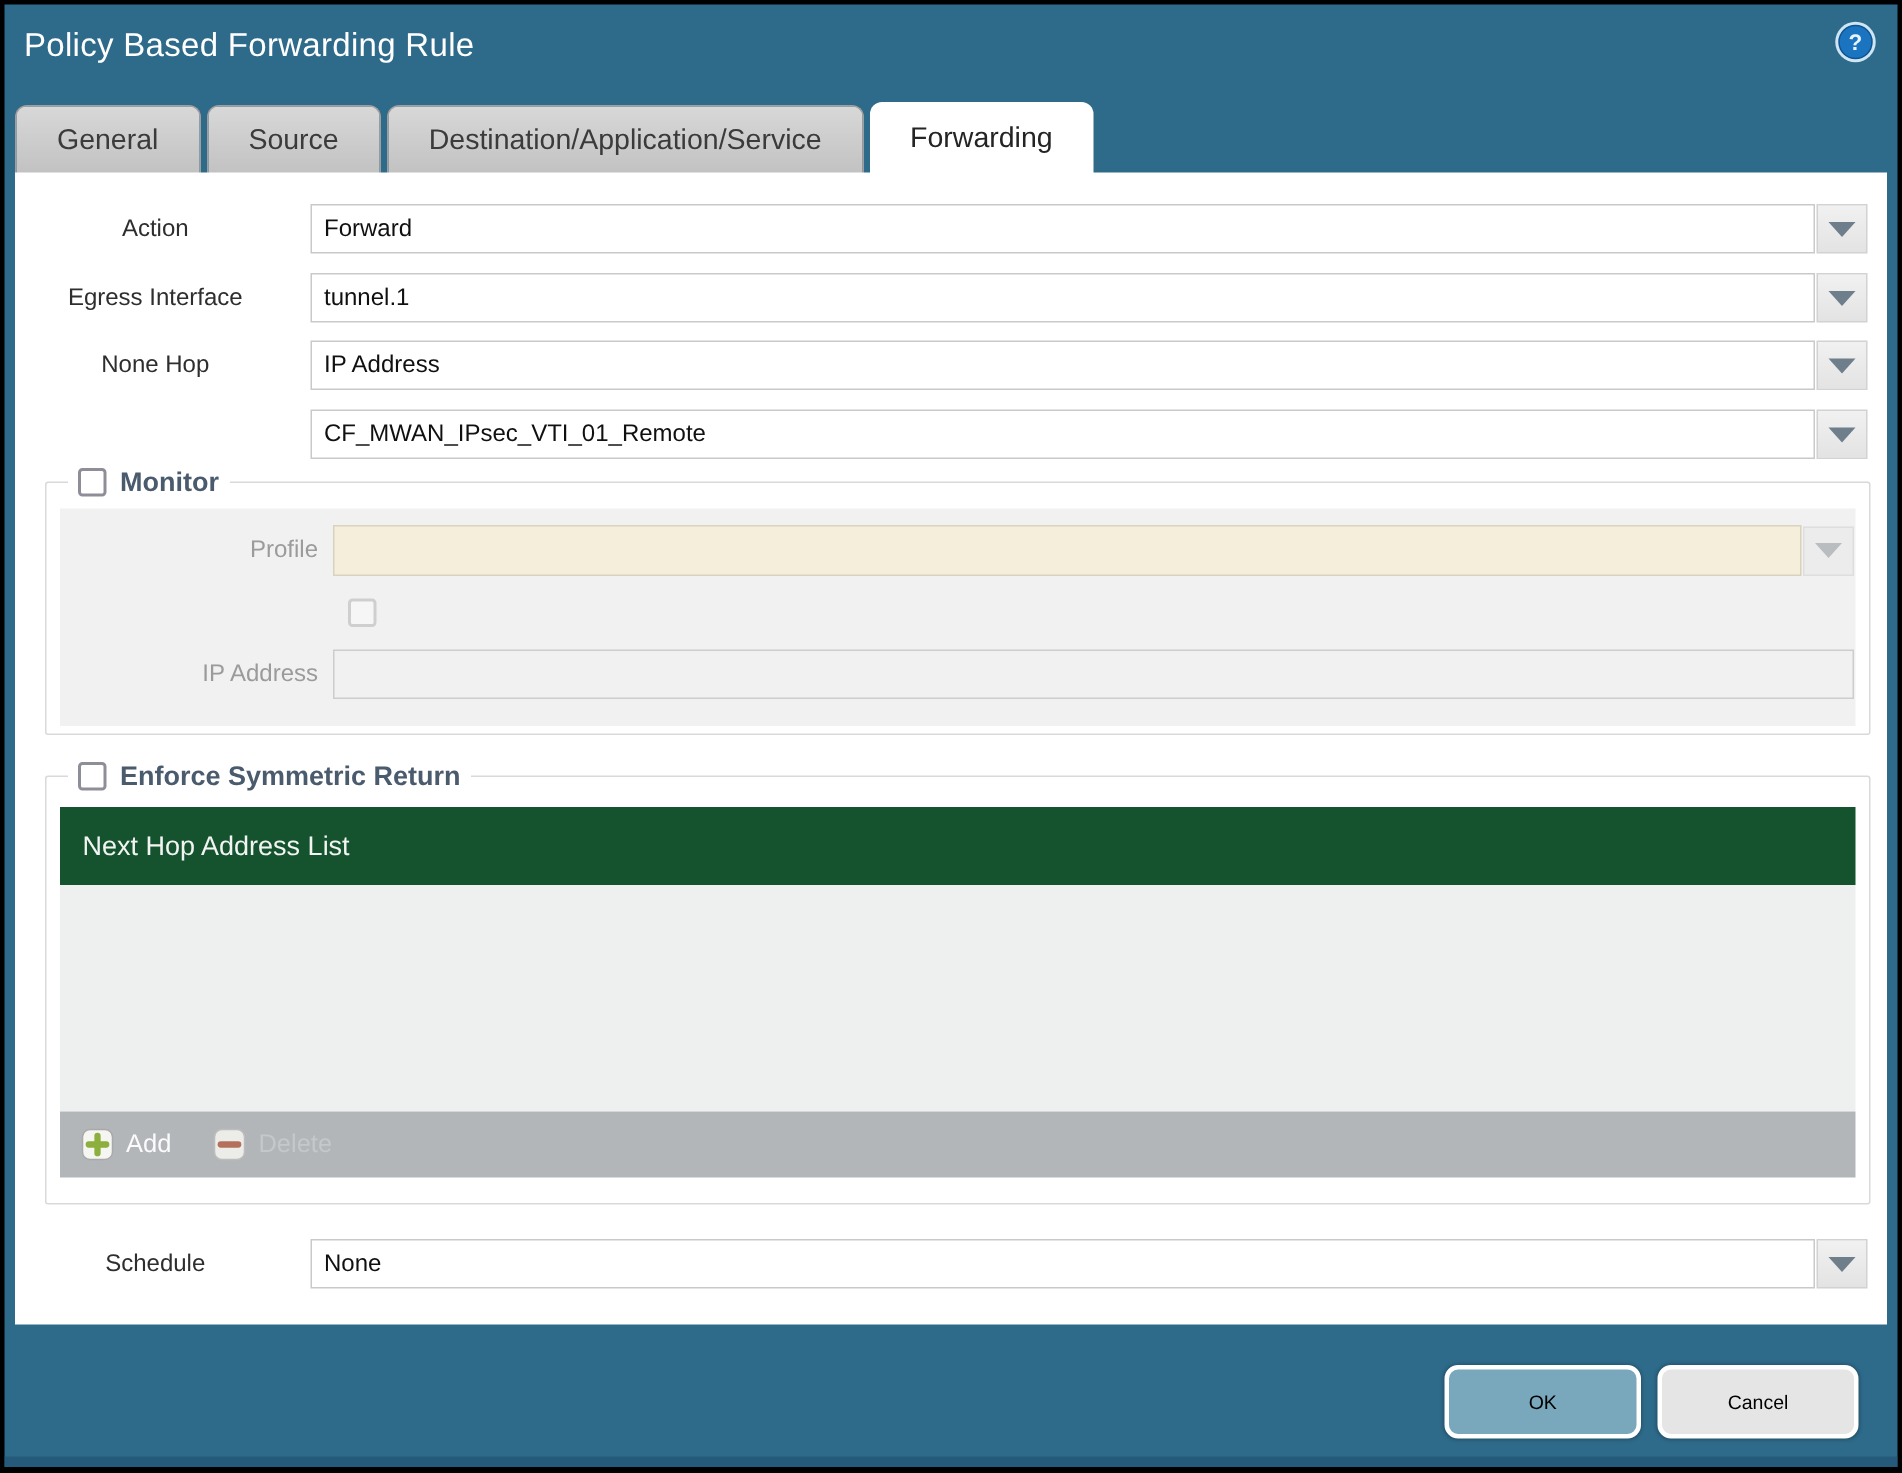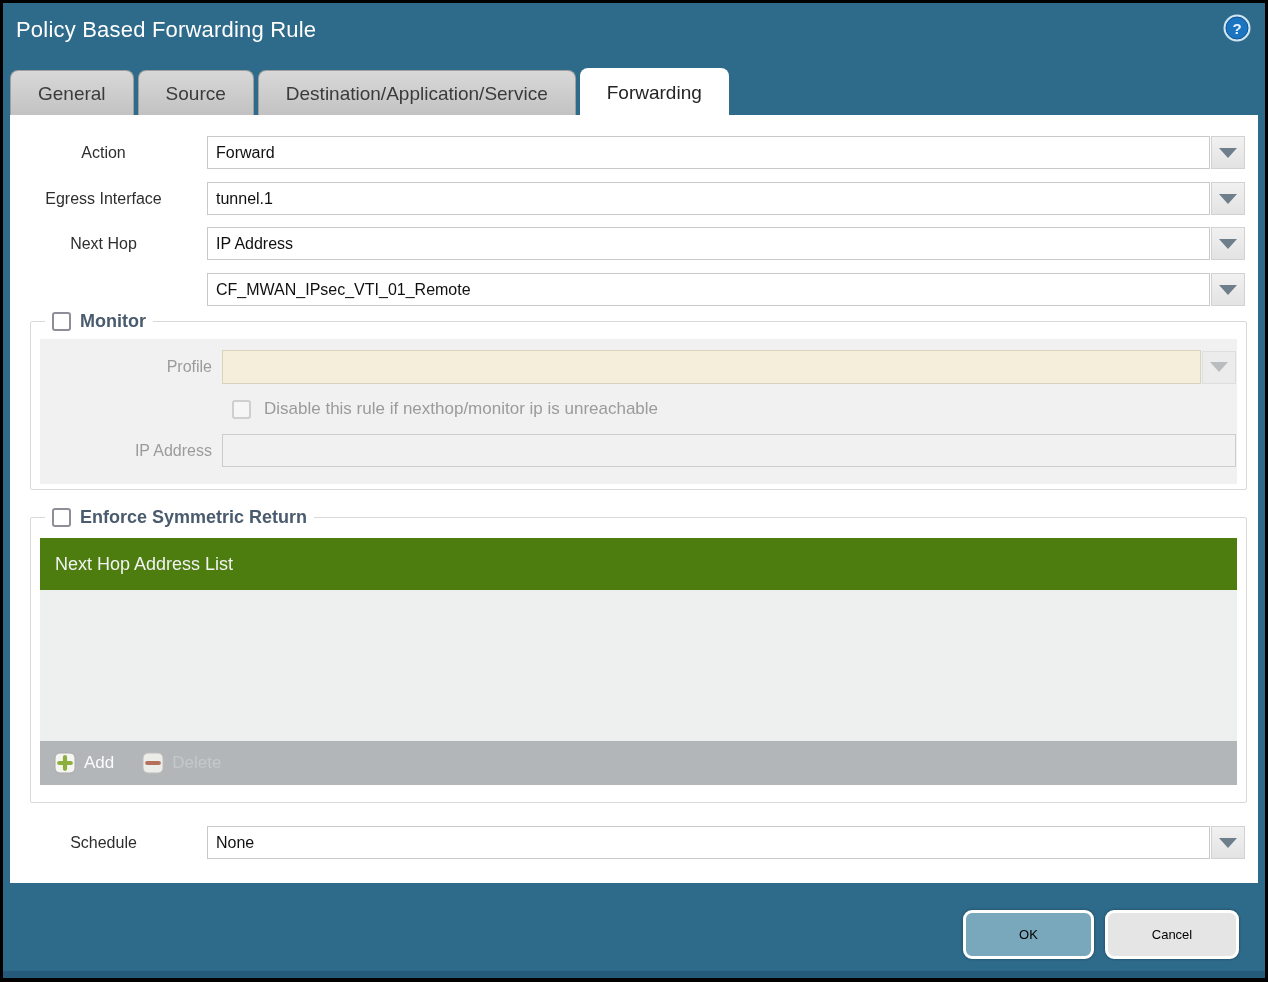--- a/index.html
+++ b/index.html
@@ -44,21 +44,21 @@
   .mon-row { display:flex; align-items:center; }
   .mlabel { width:182px; text-align:right; padding-right:10px; font-size:16px; color:#9b9b9b;padding-left:12px; }
   .profile-input { flex:1; min-width:0; height:34px; background:#f5eedb; border:1px solid #d9d2bf; outline:none; padding:0 8px; font-size:16px; }
   .mon-row.indent { margin-left:192px; margin-top:15px; gap:13px; }
   .dim-text { color:#9b9b9b; font-size:17px; }
   .mon-row.ip { margin-top:15px; }
   .ip-input { flex:1; min-width:0; height:33px; background:#f1f1f1; border:1px solid #cdcdcd; outline:none; padding:0 8px; font-size:16px; margin-right:1px; }
 
   #symret-fieldset { top:392px; height:296px; }
   .nh-table { margin-top:10px; }
-  .nh-head { height:52px; background:#4d7c0f; display:flex; align-items:center; padding-left:15px;
+  .nh-head { height:52px; background:#14532d; display:flex; align-items:center; padding-left:15px;
              color:#f2f3f3; font-size:18px; }
   .nh-body { height:151px; background:#eef0f0; }
   .nh-foot { height:44px; background:#b3b6b9; display:flex; align-items:center; gap:28px; padding-left:14px; }
   .tool-btn { display:flex; align-items:center; gap:8px; font-size:17px; cursor:pointer; }
   .tool-btn.add { color:#fbfbfb; }
   .tool-btn.del { color:#c4c8ca; cursor:default; }
 
   .footer-btn { position:absolute; height:49px; border-radius:9px; border:3px solid #fff;
                 display:flex; align-items:center; justify-content:center; font-size:13px; color:#000;
                 cursor:pointer; box-shadow:0 0 3px rgba(0,0,0,0.35); }
@@ -104,21 +104,21 @@
       <div class="flabel">Egress Interface</div>
       <div class="fwrap">
         <input value="tunnel.1" style="">
         <div class="dd-btn">
           <span class="arrow"></span>
         </div>
       </div>
     </div>
 
     <div class="form-row" style="top:112px">
-      <div class="flabel">Next Hop</div>
+      <div class="flabel">None Hop</div>
       <div class="fwrap">
         <input value="IP Address" style="">
         <div class="dd-btn">
           <span class="arrow"></span>
         </div>
       </div>
     </div>
 
     <div class="form-row" style="top:158px">
       <div class="flabel"></div>
@@ -139,21 +139,20 @@
         <div class="mon-row">
           <div class="mlabel">Profile</div>
           <input class="profile-input" disabled="" value="" style="">
           <div class="dd-btn disabled">
             <span class="arrow"></span>
           </div>
           <div style="width:1px"></div>
         </div>
         <div class="mon-row indent">
           <span class="cbx dim"></span>
-          <span class="dim-text">Disable this rule if nexthop/monitor ip is unreachable</span>
         </div>
         <div class="mon-row ip">
           <div class="mlabel">IP Address</div>
           <input class="ip-input" disabled="" value="" style="">
         </div>
       </div>
     </fieldset>
 
     <fieldset id="symret-fieldset">
       <legend>

